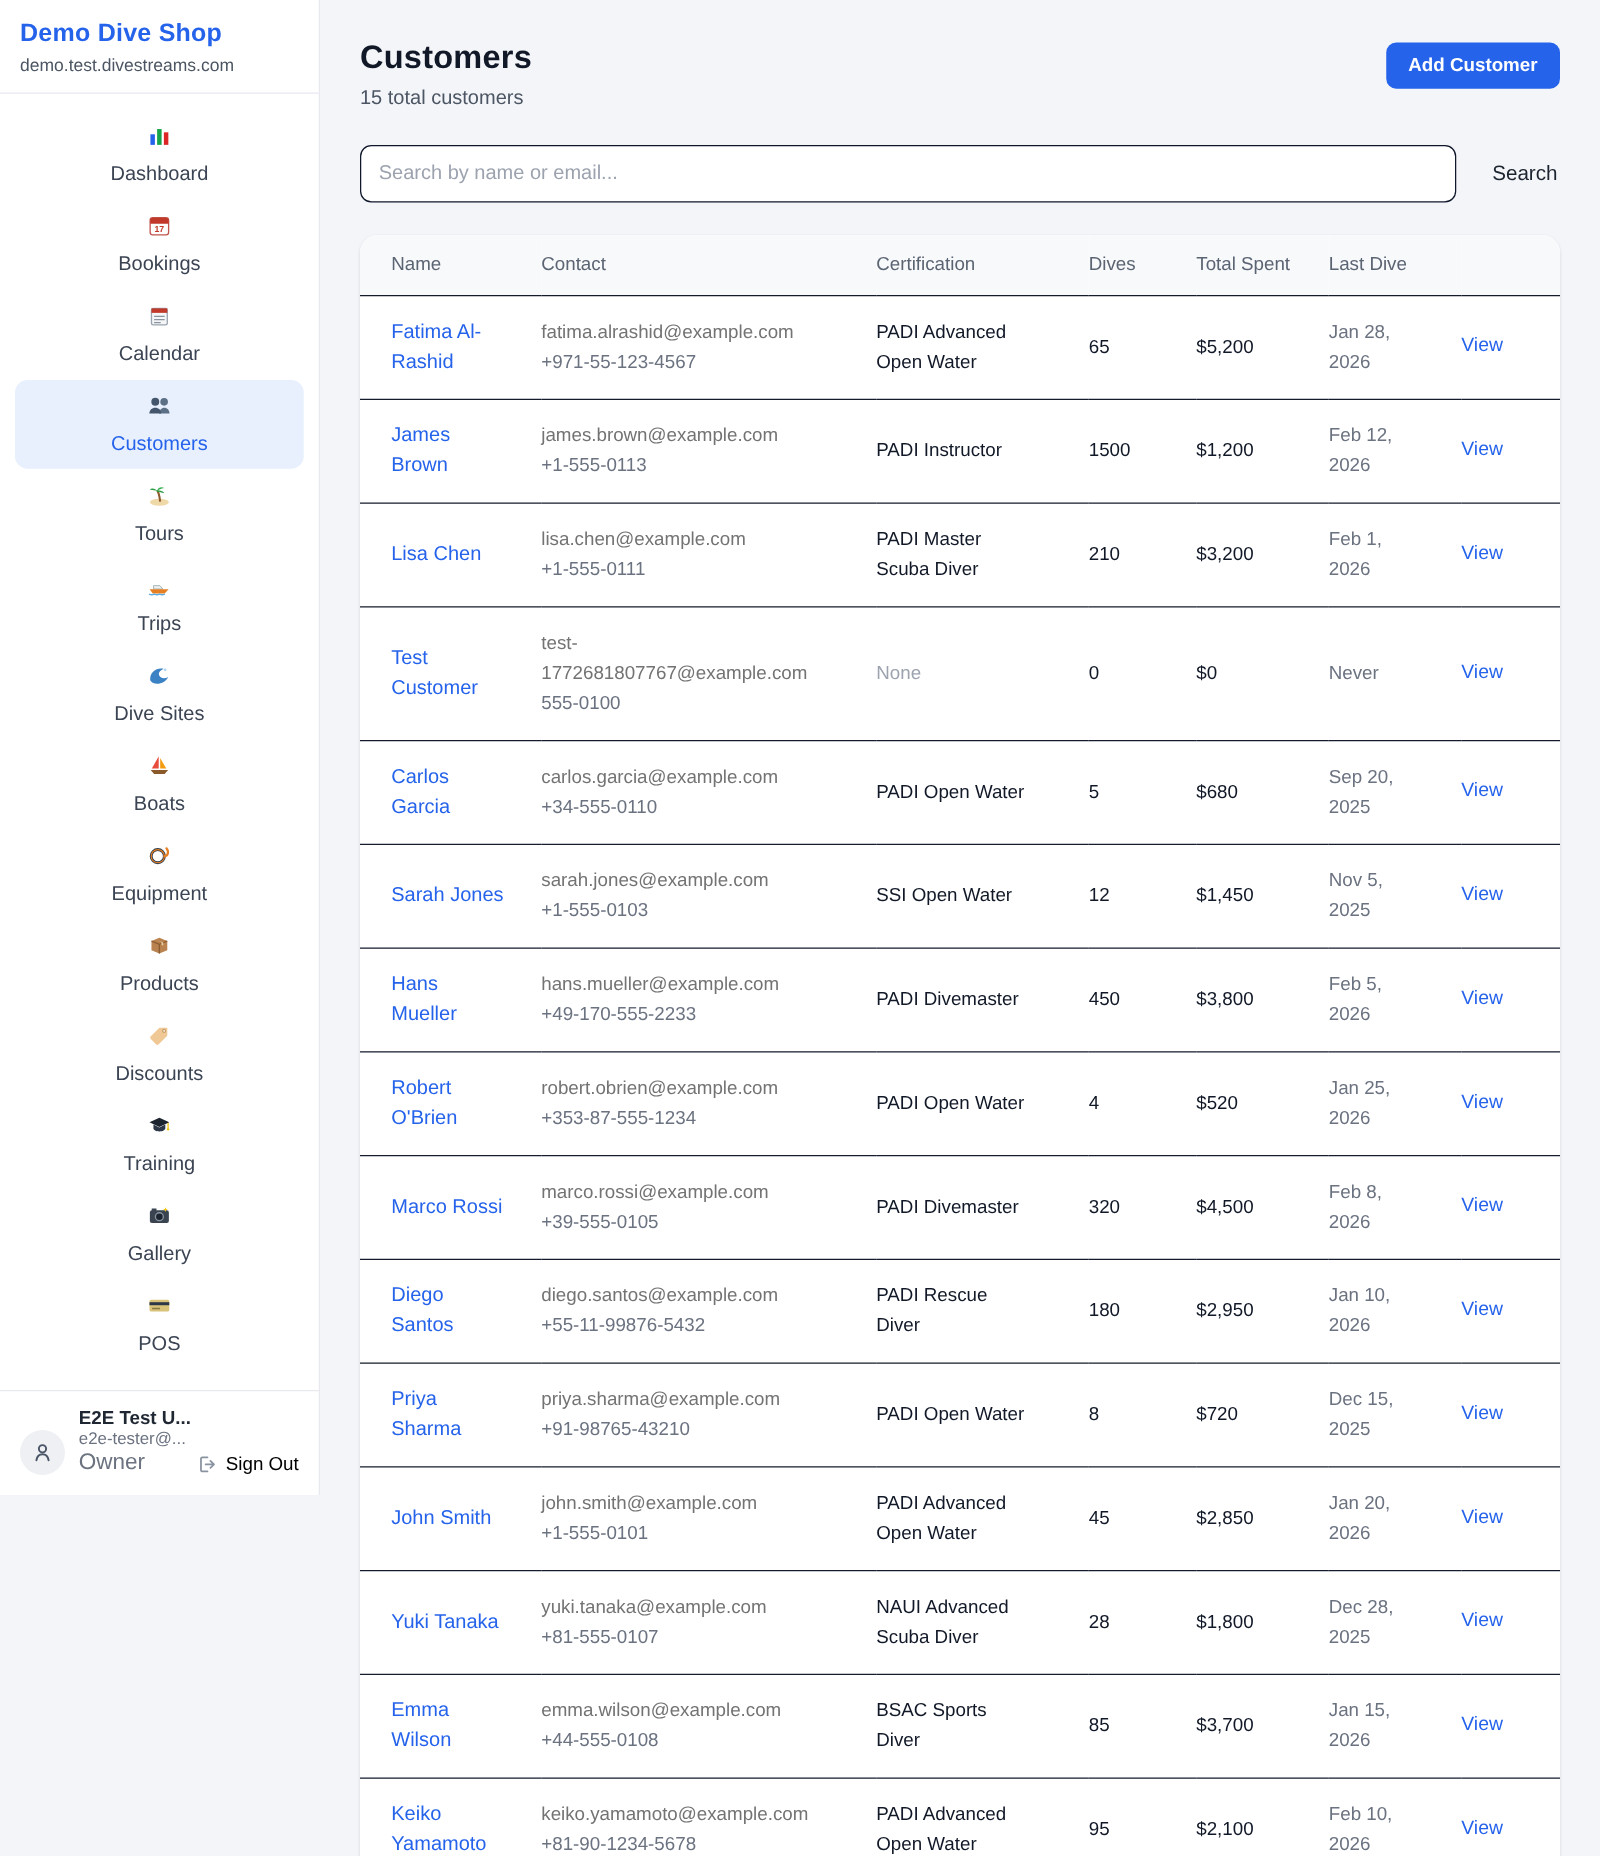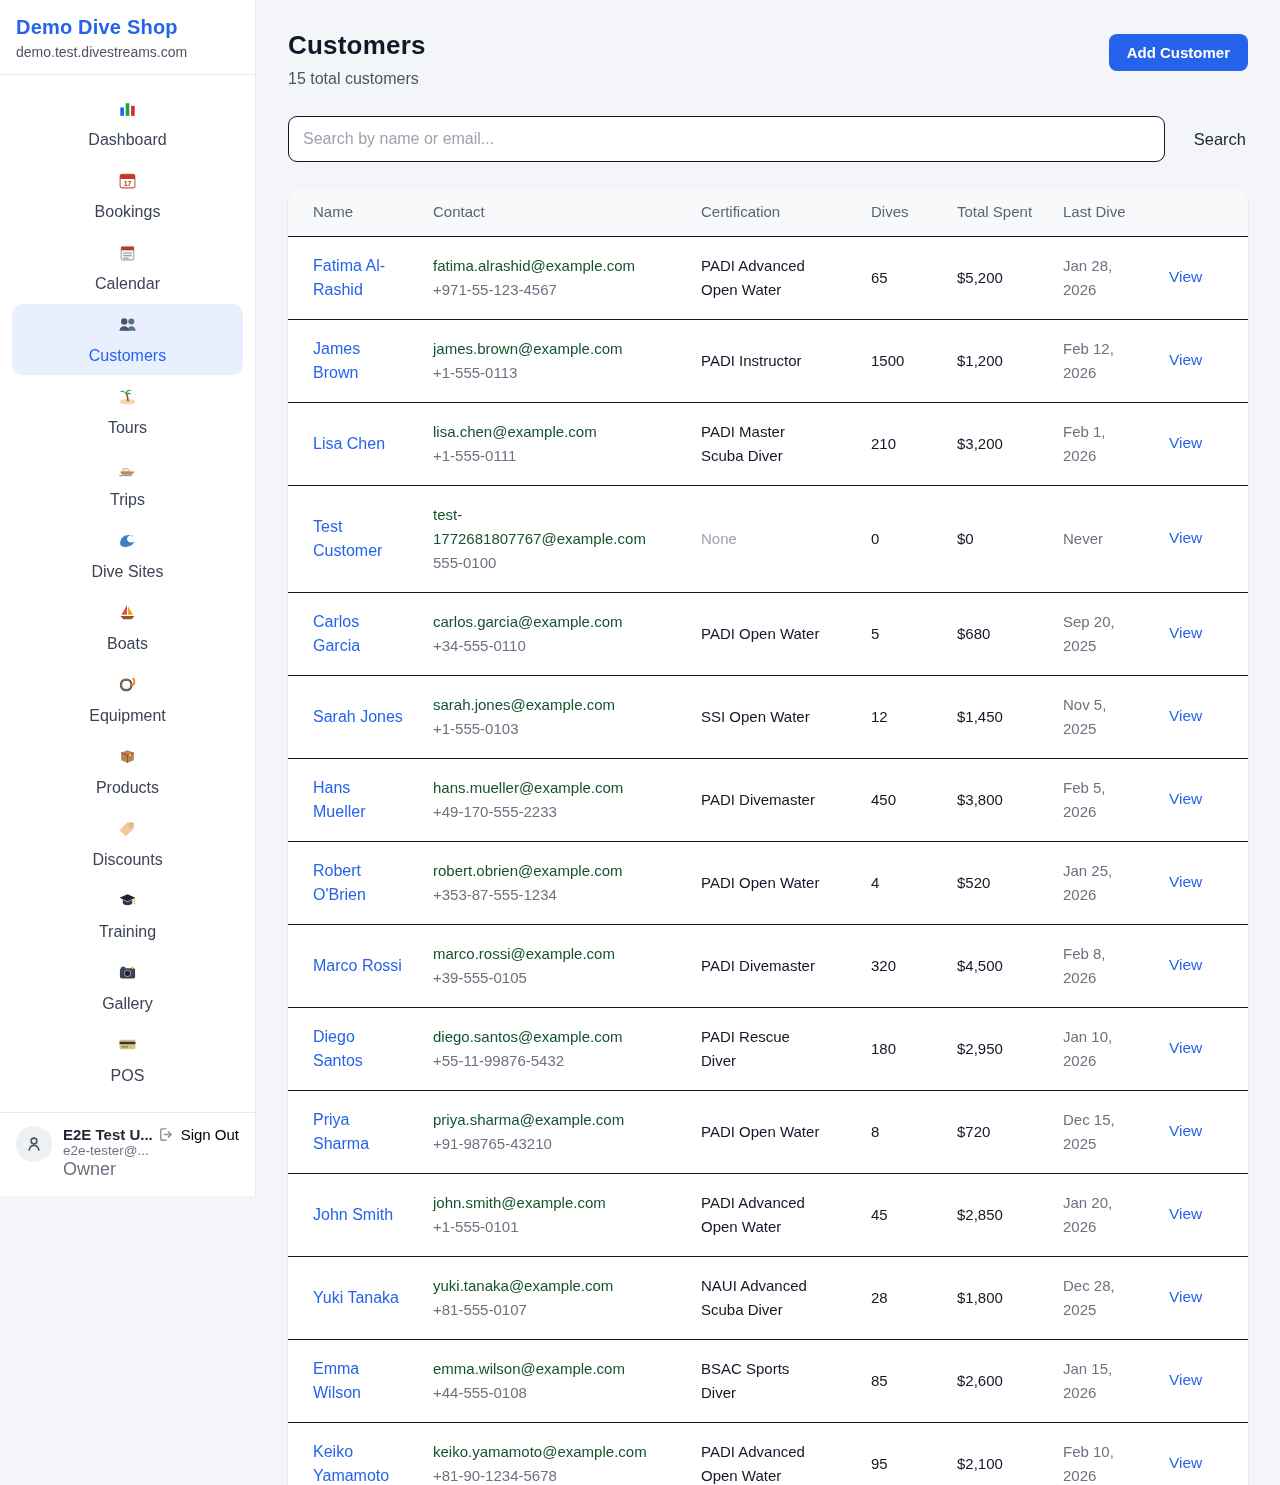--- a/index.html
+++ b/index.html
@@ -28,21 +28,21 @@
     border-radius:10px; cursor:pointer;
     font-size:16px; color:#3b4453;flex-direction:column;
   }
   .nav-item.active { background:#e8f0fe; color:#2563eb; }
   .nav-icon { width:20px; height:20px; display:inline-flex; align-items:center; justify-content:center; flex:0 0 20px; }
   .nav-icon svg { width:19px; height:19px; display:block; }
   .side-user {
     border-top:1px solid #e7e9ef;
     margin-top:6px;
     padding:13px 16px 16px 16px;
-    display:flex; align-items:flex-start; gap:11px;
+    display:flex; align-items:flex-end; gap:11px;
   }
   .avatar {
     width:36px; height:36px; border-radius:50%;
     background:#eef0f3; flex:0 0 36px;
     display:flex; align-items:center; justify-content:center;
   }
   .avatar svg { width:20px; height:20px; }
   .user-meta { flex:1 1 auto; min-width:0; }
   .user-name { font-size:15px; font-weight:bold; color:#1f2733; white-space:nowrap; }
   .user-email { font-size:13.5px; color:#6b7280; white-space:nowrap; }
@@ -99,21 +99,21 @@
   tbody td {
     padding:17px 30px 17px 0; vertical-align:middle;
     font-size:15px; line-height:1.6; color:#111827;
     border-bottom:1px solid #141c2b; background:#fff;
   }
   tbody tr:last-child td { border-bottom:none; }
   td.c1 { padding-left:25px; padding-right:30px; }
   td.c2 { padding-right:55px; }
   td.c3 { padding-right:50px; }
   .name-link { color:#2563eb; font-size:16px; text-decoration:none; cursor:pointer; line-height:1.5; display:inline-block; }
-  .email { color:#14532d; }
+  .email { color:#737373; }
   .phone { color:#6b7280; }
   .cert.muted { color:#9ca3af; }
   .last-dive { color:#6b7280; }
   .view-link { color:#2563eb; text-decoration:none; cursor:pointer; font-size:15.5px; }
 </style>
 </head>
 <body>
 
 <aside class="sidebar">
   <div class="side-logo">
@@ -484,21 +484,21 @@
             <td><a class="view-link">View</a></td>
           </tr>
           <tr>
             <td class="c1"><a class="name-link">Emma Wilson</a></td>
             <td class="c2">
               <div class="email">emma.wilson@example.com</div>
               <div class="phone">+44-555-0108</div>
             </td>
             <td class="c3 cert">BSAC Sports Diver</td>
             <td>85</td>
-            <td>$2,600</td>
+            <td>$3,700</td>
             <td class="last-dive">Jan 15, 2026</td>
             <td><a class="view-link">View</a></td>
           </tr>
           <tr>
             <td class="c1"><a class="name-link">Keiko Yamamoto</a></td>
             <td class="c2">
               <div class="email">keiko.yamamoto@example.com</div>
               <div class="phone">+81-90-1234-5678</div>
             </td>
             <td class="c3 cert">PADI Advanced Open Water</td>

